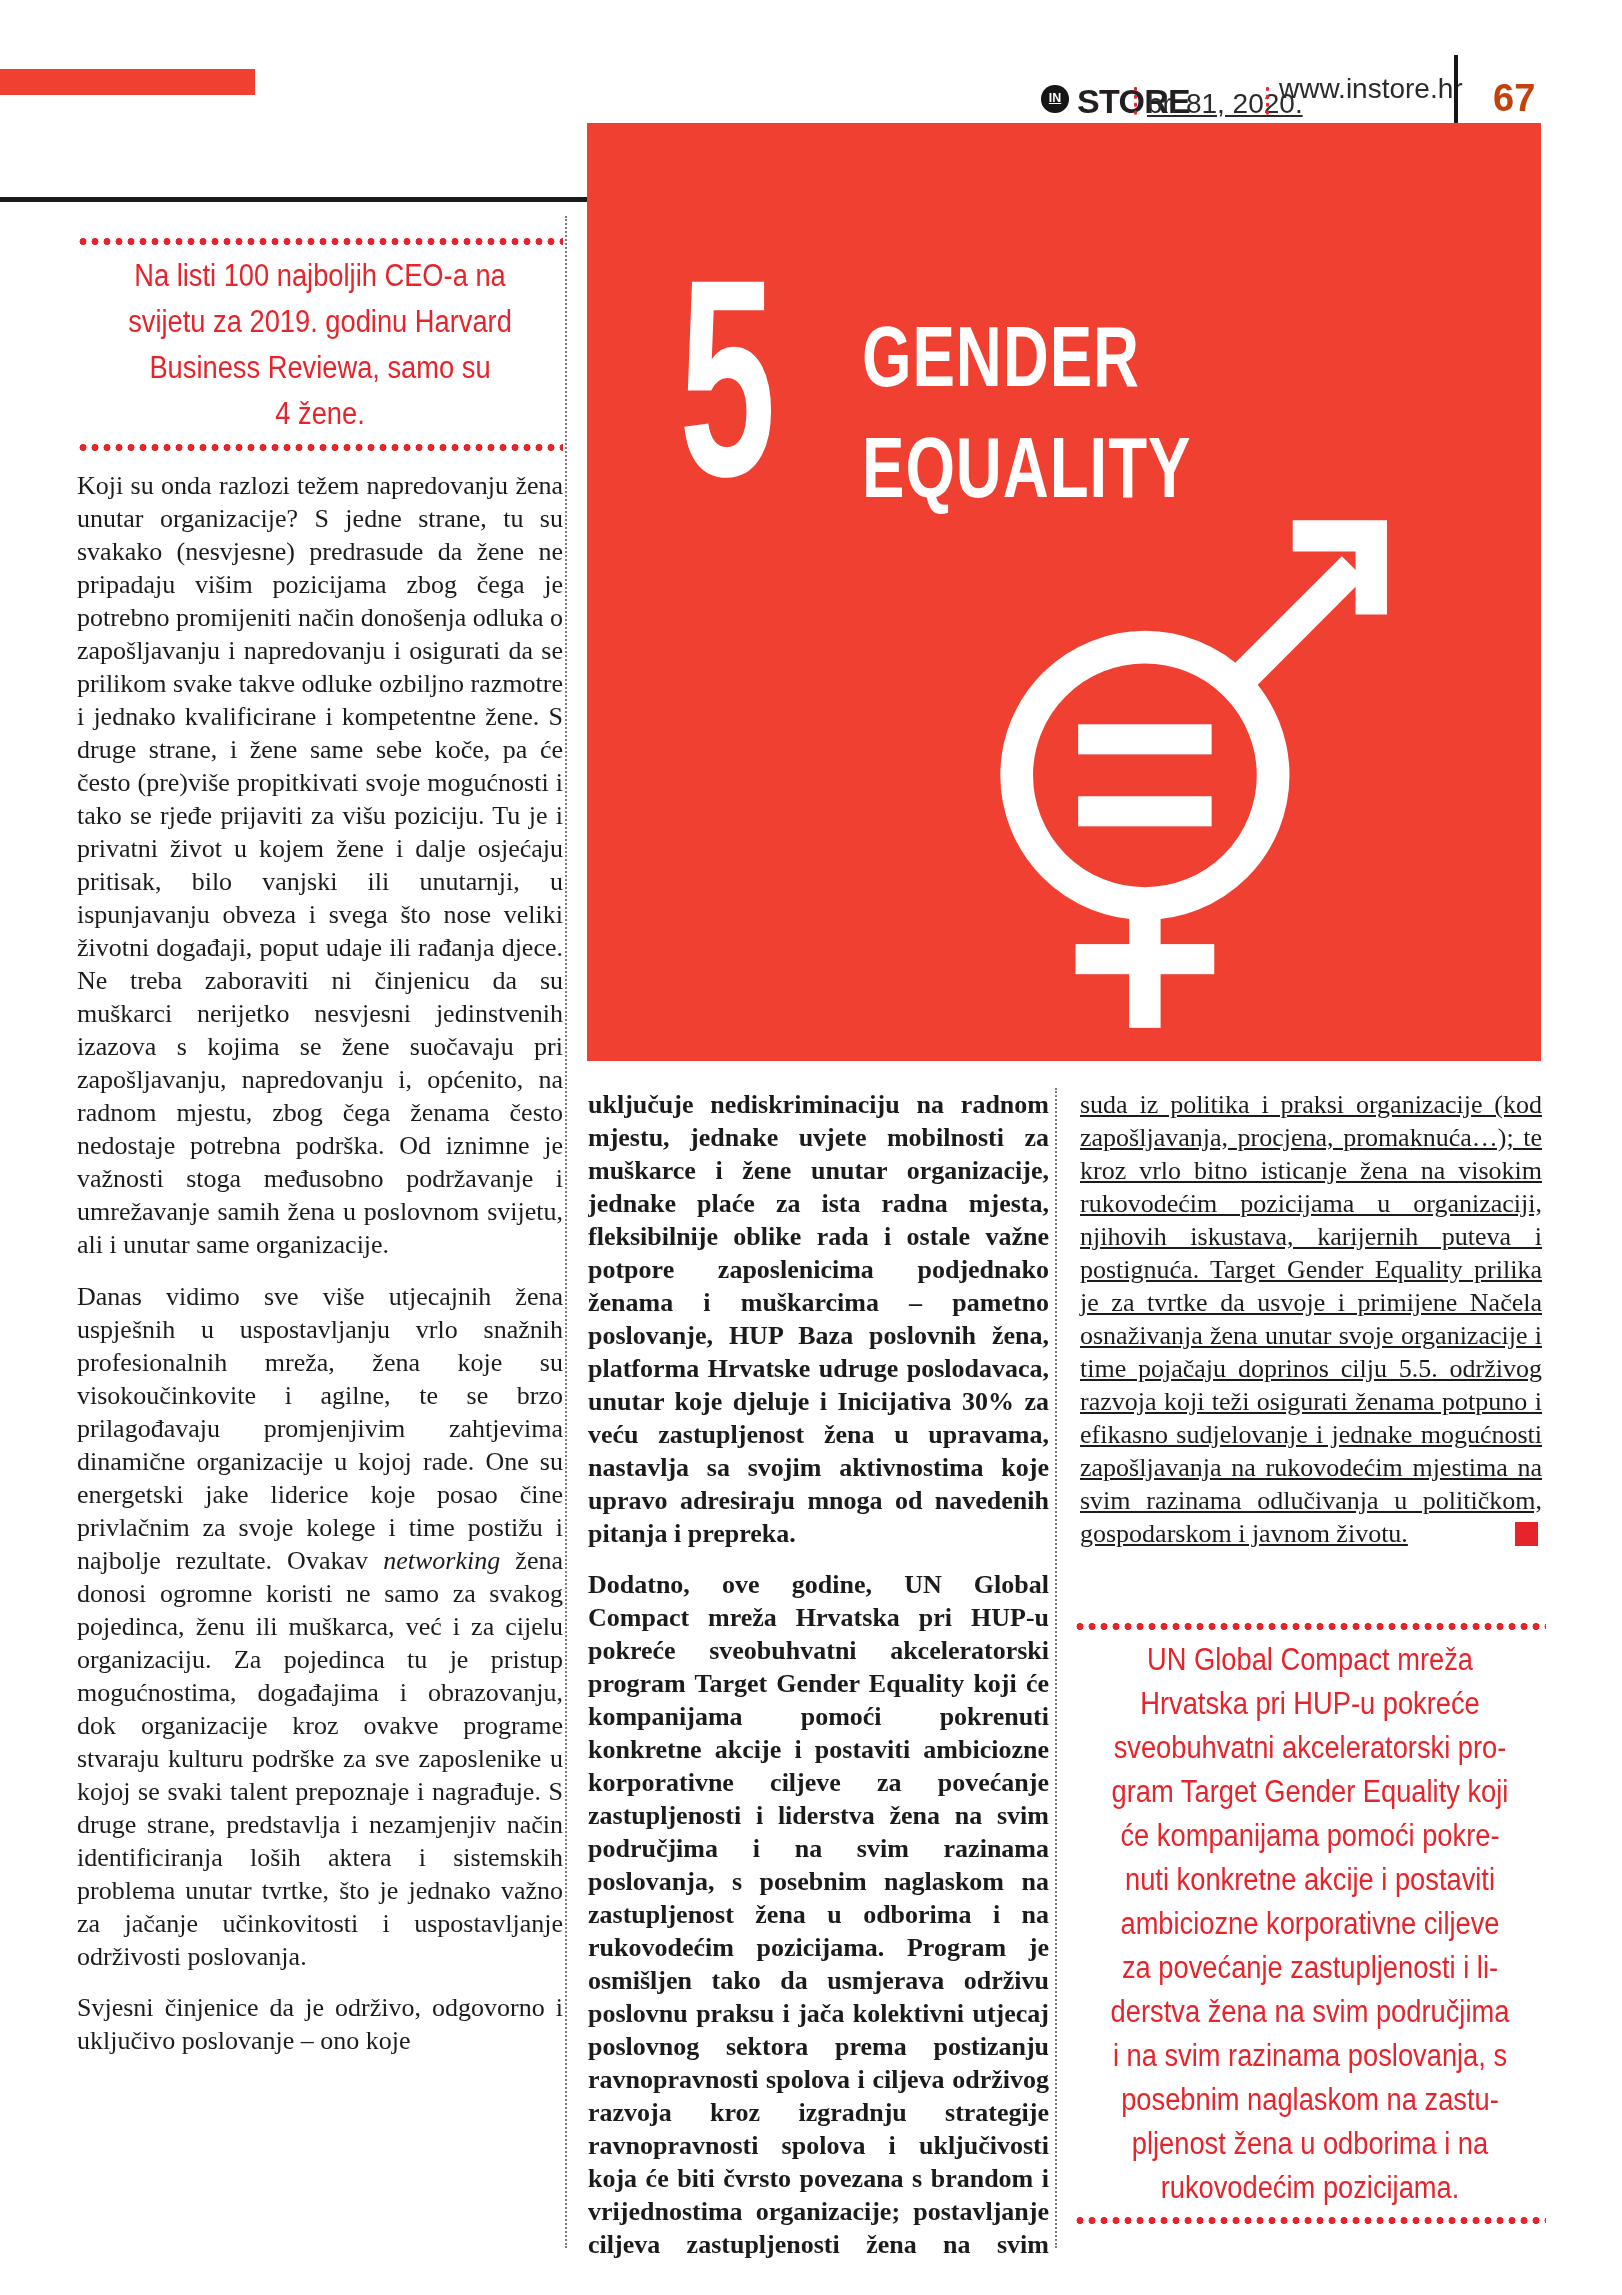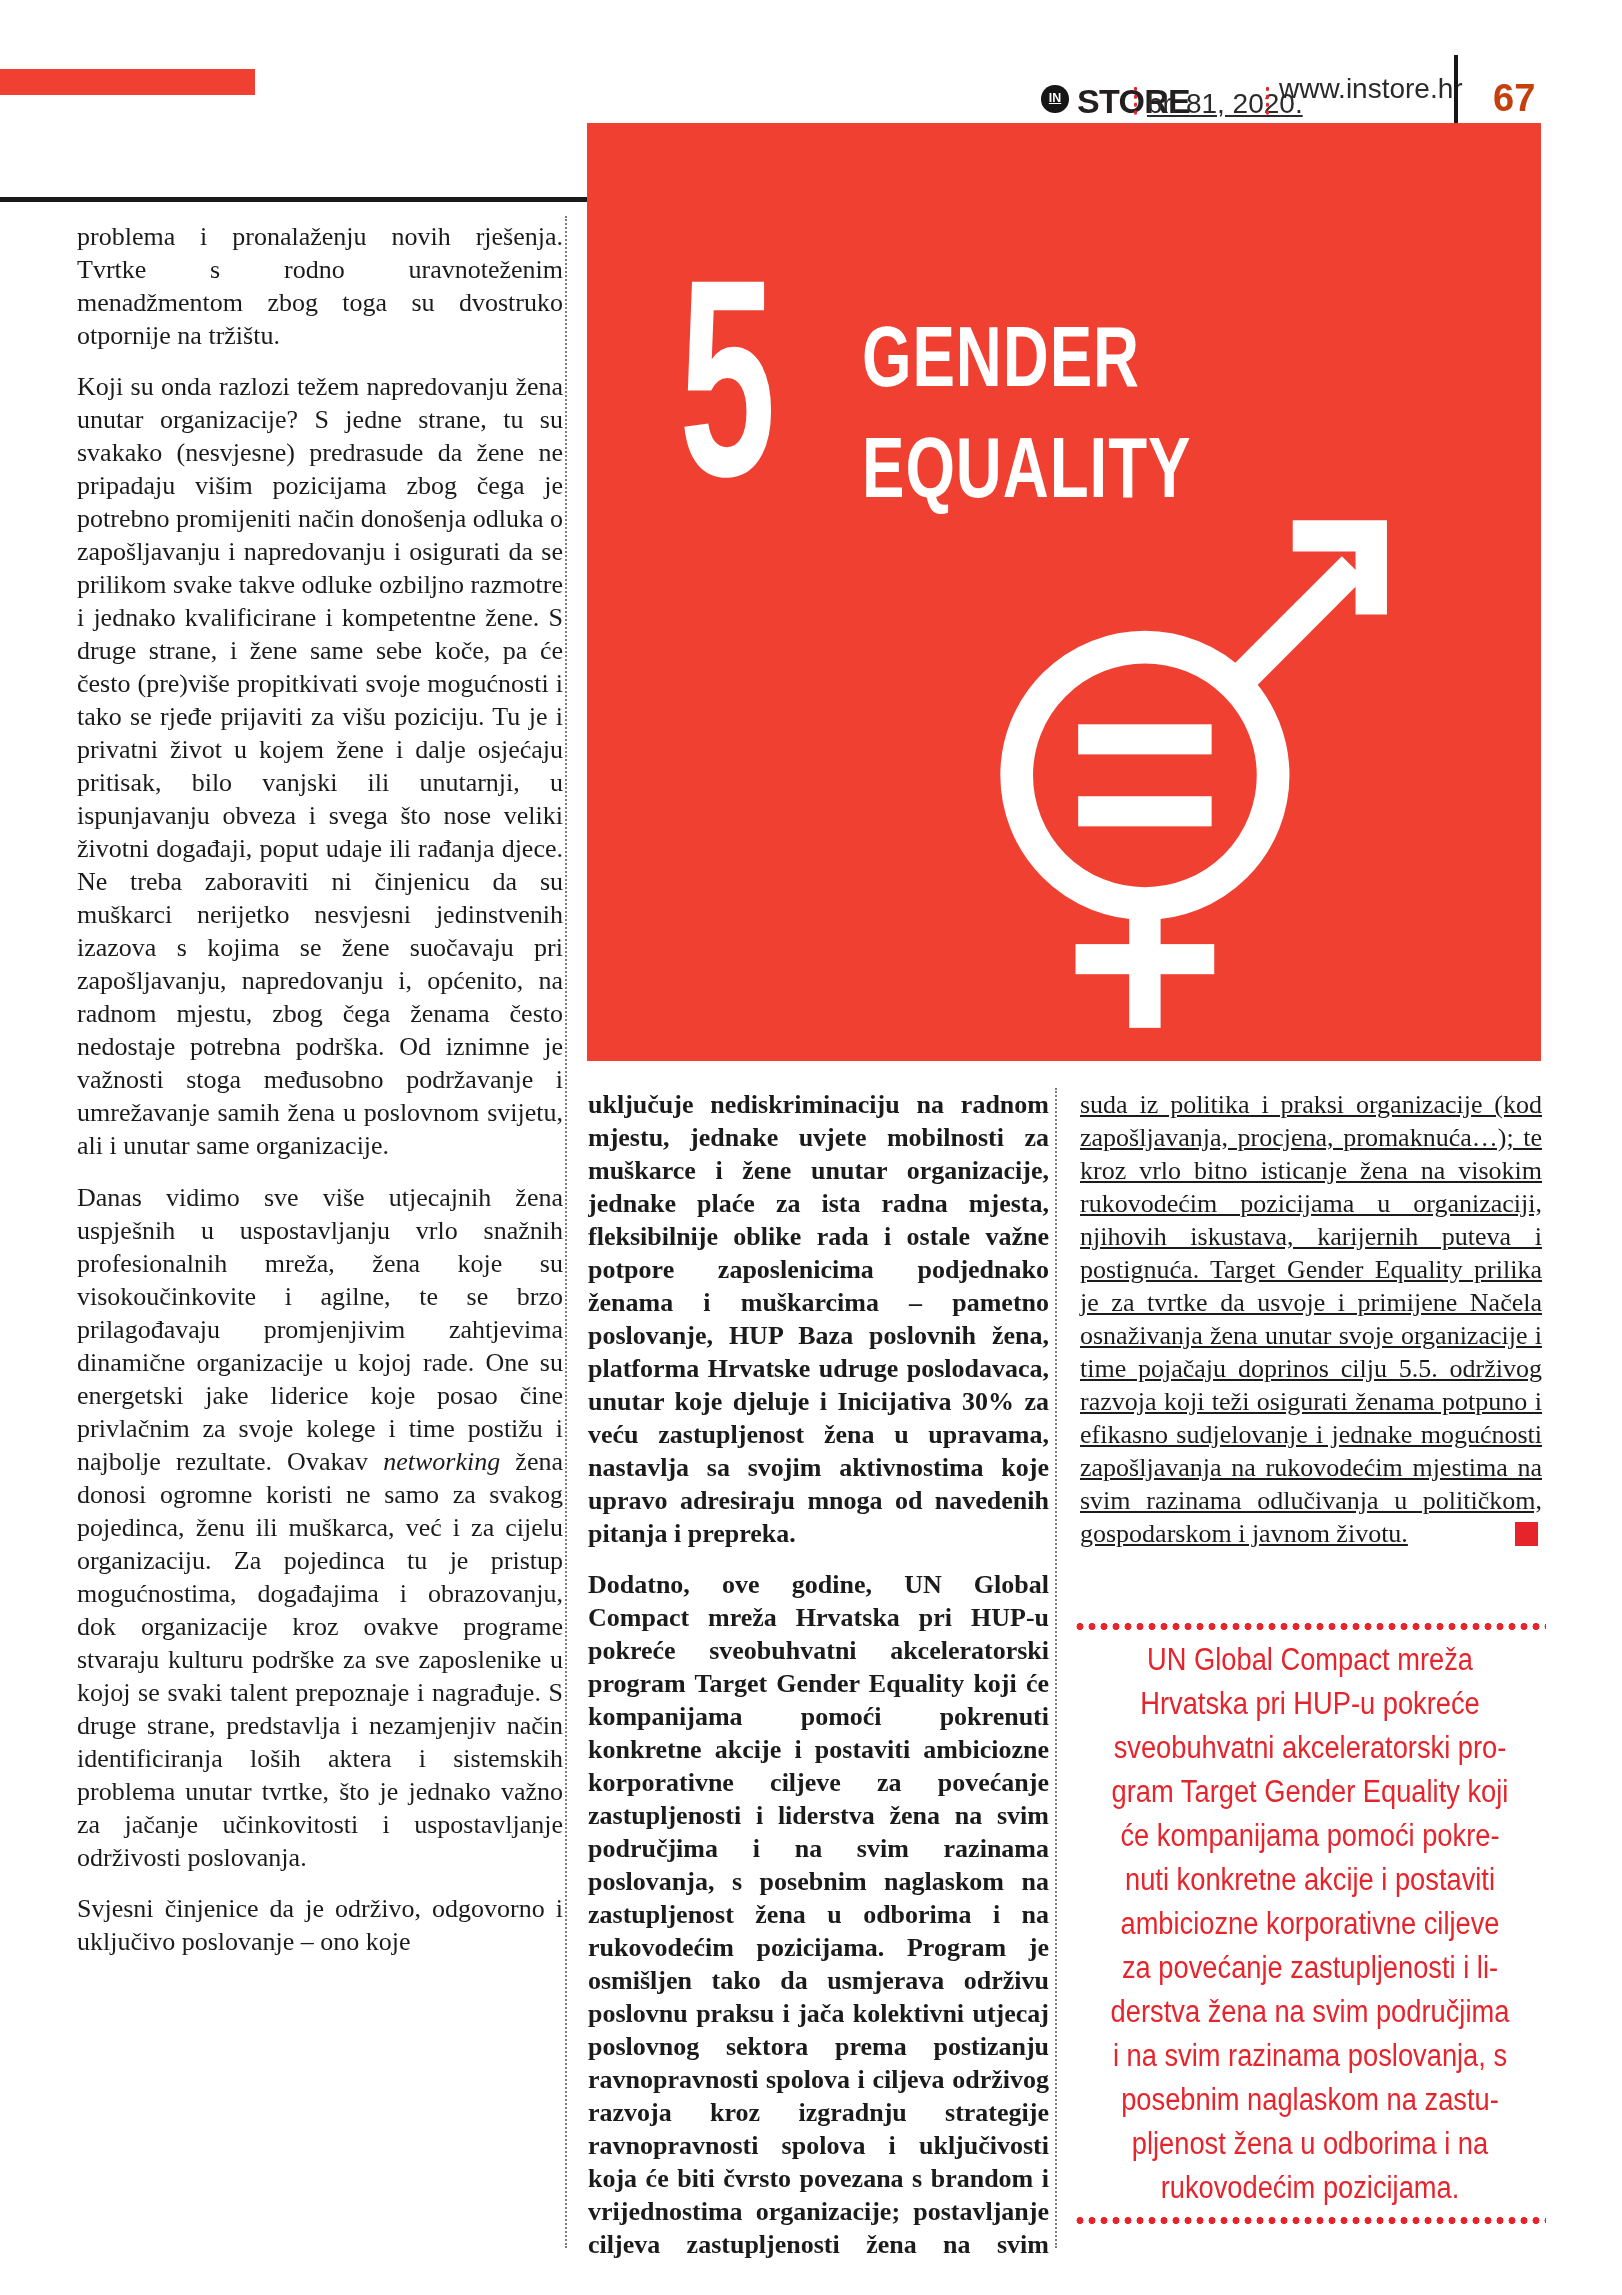--- a/index.html
+++ b/index.html
@@ -104,22 +104,31 @@
         <line x1="468" y1="292" x2="648" y2="112" stroke="#ffffff" stroke-width="48"></line>
         <polygon points="556,40 700,40 700,184 652,184 652,88 556,88" fill="#ffffff"></polygon>
       </svg>
     </div>
   </div>
 
   <div class="abs vdots" style="left:565px;top:216px;height:2032px;"></div>
   <div class="abs vdots" style="left:1055px;top:1088px;height:1160px;"></div>
 
   <div class="abs col" style="left:77px;top:220px;width:486px;height:2035px;overflow:hidden;">
-    <p>problema i pronalaženju novih rješenja. Tvrtke s rodno uravnoteženim menadžmentom zbog toga su dvostruko otpornije na tržištu.</p>
 
+    <div class="pq">
+      <div class="dotted-row"></div>
+      <div class="q-lines">
+          <div class="q-line">Na listi 100 najboljih CEO-a na</div>
+          <div class="q-line">svijetu za 2019. godinu Harvard</div>
+          <div class="q-line">Business Reviewa, samo su</div>
+          <div class="q-line">4 žene.</div>
+        </div>
+      <div class="dotted-row"></div>
+    </div>
 
     <p>Koji su onda razlozi težem napredovanju žena unutar organizacije? S jedne strane, tu su svakako (nesvjesne) predrasude da žene ne pripadaju višim pozicijama zbog čega je potrebno promijeniti način donošenja odluka o zapošljavanju i napredovanju i osigurati da se prilikom svake takve odluke ozbiljno razmotre i jednako kvalificirane i kompetentne žene. S druge strane, i žene same sebe koče, pa će često (pre)više propitkivati svoje mogućnosti i tako se rjeđe prijaviti za višu poziciju. Tu je i privatni život u kojem žene i dalje osjećaju pritisak, bilo vanjski ili unutarnji, u ispunjavanju obveza i svega što nose veliki životni događaji, poput udaje ili rađanja djece. Ne treba zaboraviti ni činjenicu da su muškarci nerijetko nesvjesni jedinstvenih izazova s kojima se žene suočavaju pri zapošljavanju, napredovanju i, općenito, na radnom mjestu, zbog čega ženama često nedostaje potrebna podrška. Od iznimne je važnosti stoga međusobno podržavanje i umrežavanje samih žena u poslovnom svijetu, ali i unutar same organizacije.</p>
     <p><span>Danas vidimo sve više utjecajnih žena uspješnih u uspostavljanju vrlo snažnih profesionalnih mreža, žena koje su visokoučinkovite i agilne, te se brzo prilagođavaju promjenjivim zahtjevima dinamične organizacije u kojoj rade. One su energetski jake liderice koje posao čine privlačnim za svoje kolege i time postižu i najbolje rezultate. Ovakav </span><i>networking</i><span> žena donosi ogromne koristi ne samo za svakog pojedinca, ženu ili muškarca, već i za cijelu organizaciju. Za pojedinca tu je pristup mogućnostima, događajima i obrazovanju, dok organizacije kroz ovakve programe stvaraju kulturu podrške za sve zaposlenike u kojoj se svaki talent prepoznaje i nagrađuje. S druge strane, predstavlja i nezamjenjiv način identificiranja loših aktera i sistemskih problema unutar tvrtke, što je jednako važno za jačanje učinkovitosti i uspostavljanje održivosti poslovanja.</span></p>
     <p>Svjesni činjenice da je održivo, odgovorno i uključivo poslovanje – ono koje</p>
   </div>
 
   <div class="abs col" style="left:588px;top:1088px;width:461px;height:1177px;overflow:hidden;font-weight:bold;">
     <p>uključuje nediskriminaciju na radnom mjestu, jednake uvjete mobilnosti za muškarce i žene unutar organizacije, jednake plaće za ista radna mjesta, fleksibilnije oblike rada i ostale važne potpore zaposlenicima podjednako ženama i muškarcima – pametno poslovanje, HUP Baza poslovnih žena, platforma Hrvatske udruge poslodavaca, unutar koje djeluje i Inicijativa 30% za veću zastupljenost žena u upravama, nastavlja sa svojim aktivnostima koje upravo adresiraju mnoga od navedenih pitanja i prepreka.</p>
     <p>Dodatno, ove godine, UN Global Compact mreža Hrvatska pri HUP-u pokreće sveobuhvatni akceleratorski program Target Gender Equality koji će kompanijama pomoći pokrenuti konkretne akcije i postaviti ambiciozne korporativne ciljeve za povećanje zastupljenosti i liderstva žena na svim područjima i na svim razinama poslovanja, s posebnim naglaskom na zastupljenost žena u odborima i na rukovodećim pozicijama. Program je osmišljen tako da usmjerava održivu poslovnu praksu i jača kolektivni utjecaj poslovnog sektora prema postizanju ravnopravnosti spolova i ciljeva održivog razvoja kroz izgradnju strategije ravnopravnosti spolova i uključivosti koja će biti čvrsto povezana s brandom i vrijednostima organizacije; postavljanje ciljeva zastupljenosti žena na svim razinama i funkcijama i mjerenje napretka; uklanjanje (nesvjesnih) predra-</p>
   </div>

